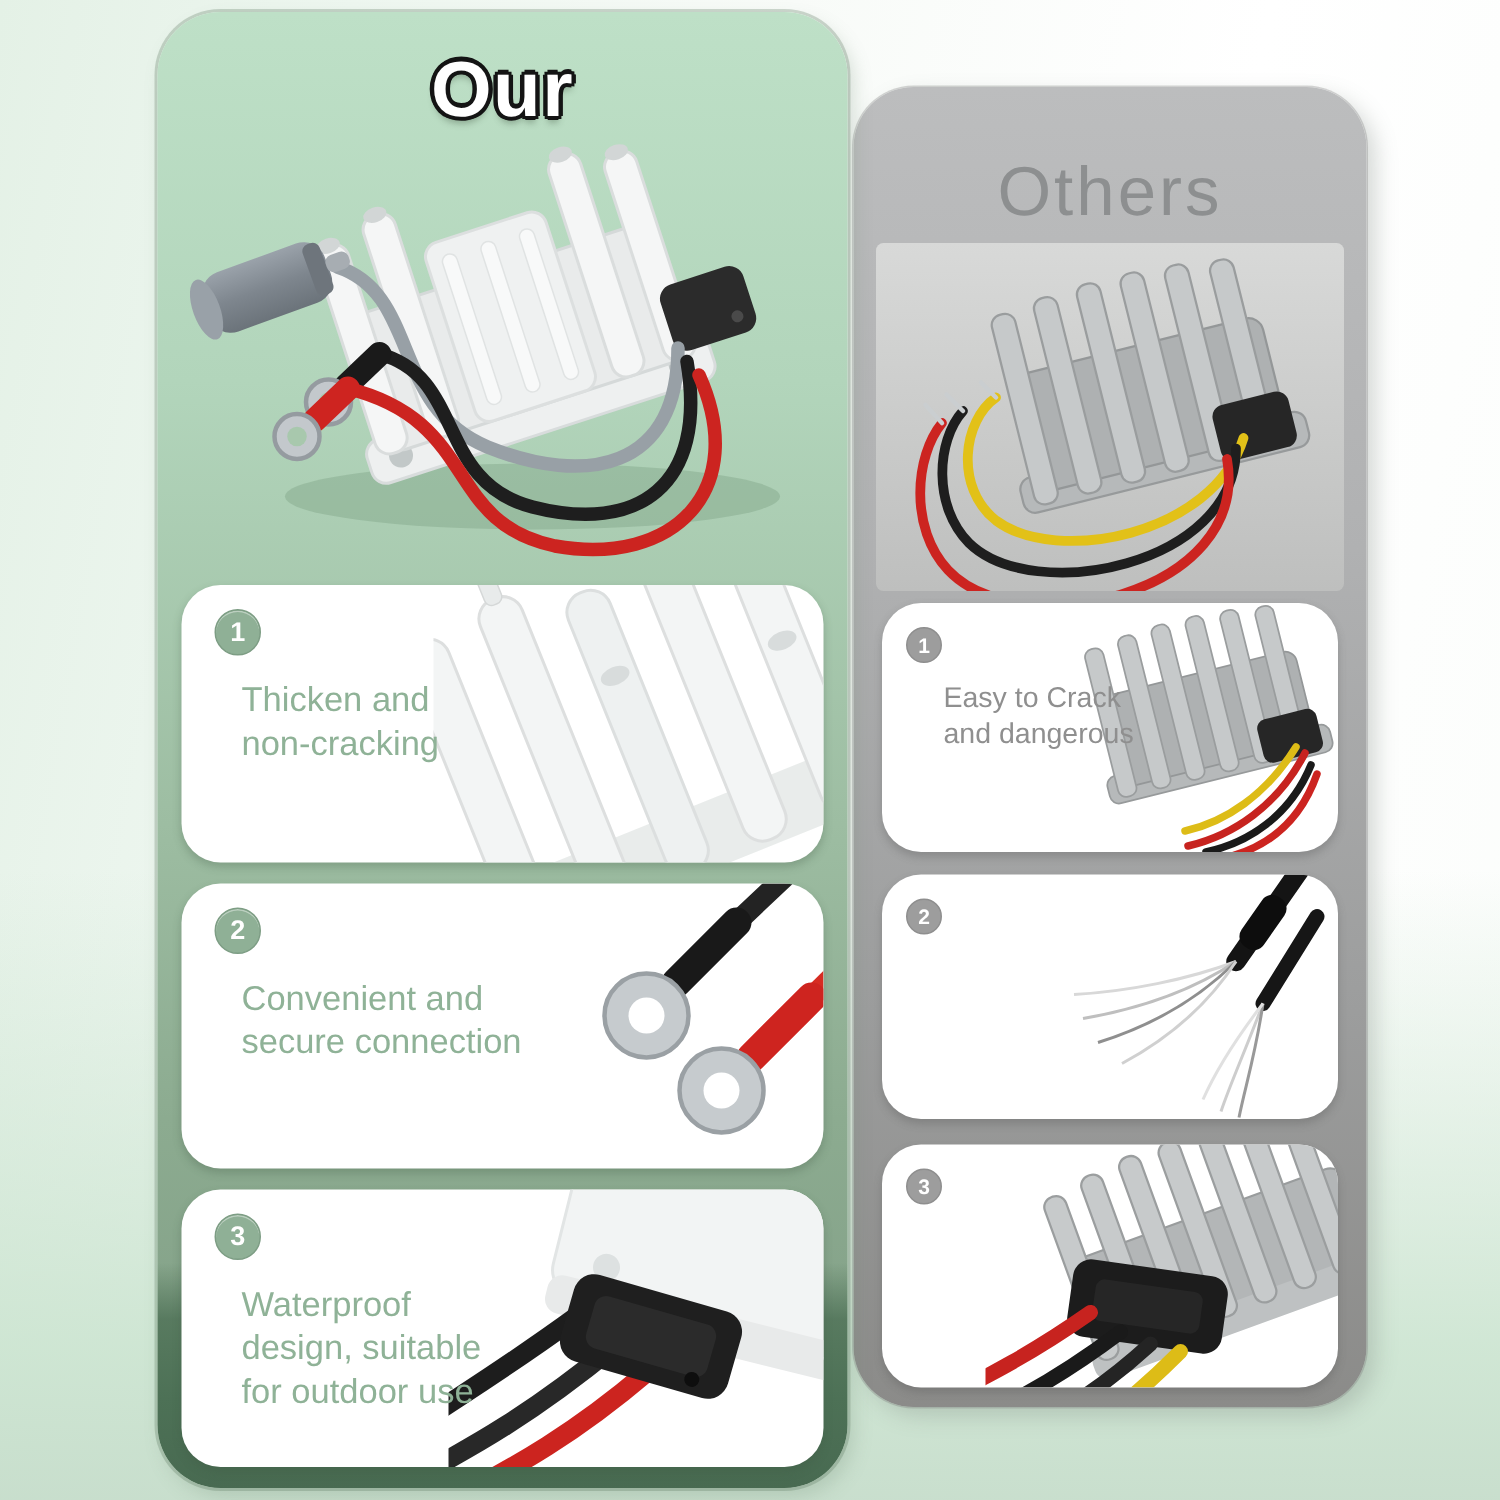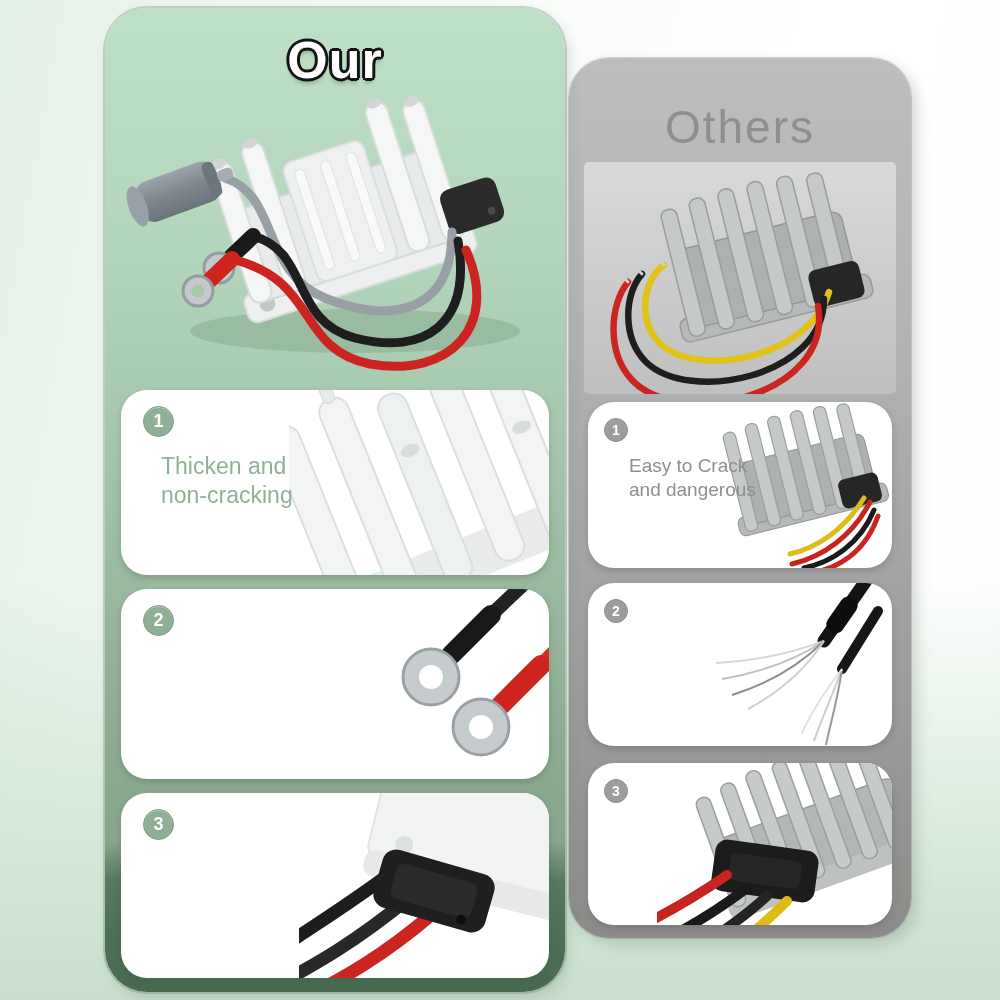--- a/index.html
+++ b/index.html
@@ -151,39 +151,44 @@
       <path d="M152,26 L188,-8" fill="none" stroke="#232323" stroke-width="14" stroke-linecap="round"></path>
       <path d="M112,66 L152,26" fill="none" stroke="#191919" stroke-width="20" stroke-linecap="round"></path>
       <circle cx="92" cy="88" r="28" fill="#c6cbce" stroke="#9aa0a4" stroke-width="3"></circle>
       <circle cx="92" cy="88" r="12" fill="#ffffff"></circle>
       <path d="M202,76 L230,48" fill="none" stroke="#d62c22" stroke-width="14" stroke-linecap="round"></path>
       <path d="M162,116 L202,76" fill="none" stroke="#ce241f" stroke-width="20" stroke-linecap="round"></path>
       <circle cx="142" cy="138" r="28" fill="#c6cbce" stroke="#9aa0a4" stroke-width="3"></circle>
       <circle cx="142" cy="138" r="12" fill="#ffffff"></circle>
     </svg>
     <div class="badge badge-our">2</div>
+    <div class="feature-text text-our">Convenient and
+secure connection</div>
   </div>
 
   <div class="card card-our c3">
     <svg class="card-photo" viewBox="0 0 250 185" width="250">
       <g transform="translate(165,40) rotate(14)">
         <rect x="-90" y="-70" width="220" height="120" rx="18" fill="#f2f4f4" stroke="#e2e5e5" stroke-width="2"></rect>
         <rect x="-90" y="38" width="220" height="26" rx="10" fill="#e8eaea"></rect>
         <circle cx="-55" cy="26" r="9" fill="#dde1e1"></circle>
       </g>
       <path d="M85,85 C30,125 -5,145 -25,160" fill="none" stroke="#1d1d1d" stroke-width="13" stroke-linecap="round"></path>
       <path d="M110,105 C55,150 15,172 -15,188" fill="none" stroke="#282828" stroke-width="13" stroke-linecap="round"></path>
       <path d="M132,122 C85,162 45,185 5,205" fill="none" stroke="#cc241f" stroke-width="13" stroke-linecap="round"></path>
       <g transform="translate(135,98) rotate(16)">
         <rect x="-58" y="-30" width="116" height="60" rx="14" fill="#1f1f1f"></rect>
         <rect x="-42" y="-18" width="84" height="36" rx="8" fill="#2b2b2b"></rect>
         <circle cx="34" cy="20" r="5" fill="#0e0e0e"></circle>
       </g>
     </svg>
     <div class="badge badge-our">3</div>
+    <div class="feature-text text-our">Waterproof
+design, suitable
+for outdoor use</div>
   </div>
 </div>
 
 <div class="panel panel-others">
   <div class="panel-title-others">Others</div>
 
   <svg class="photo photo-others-main" viewBox="0 0 312 232">
     <defs>
       <linearGradient id="obg" x1="0" y1="0" x2="0" y2="1">
         <stop offset="0" stop-color="#d8d9d8"></stop>

